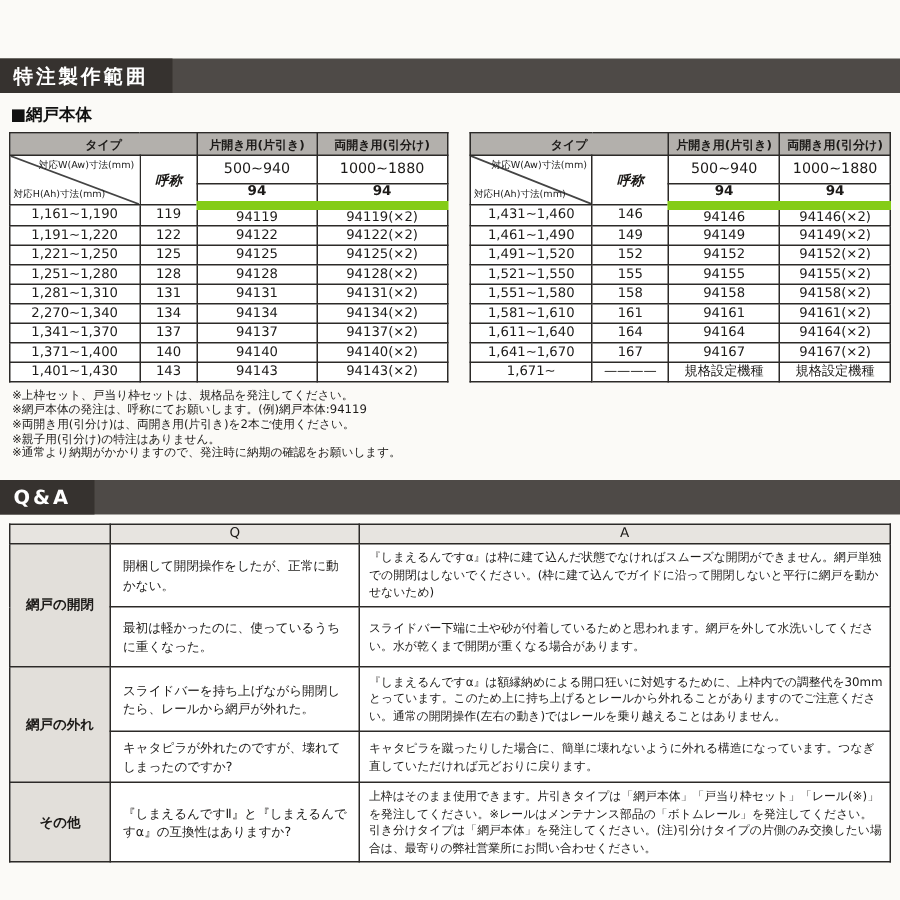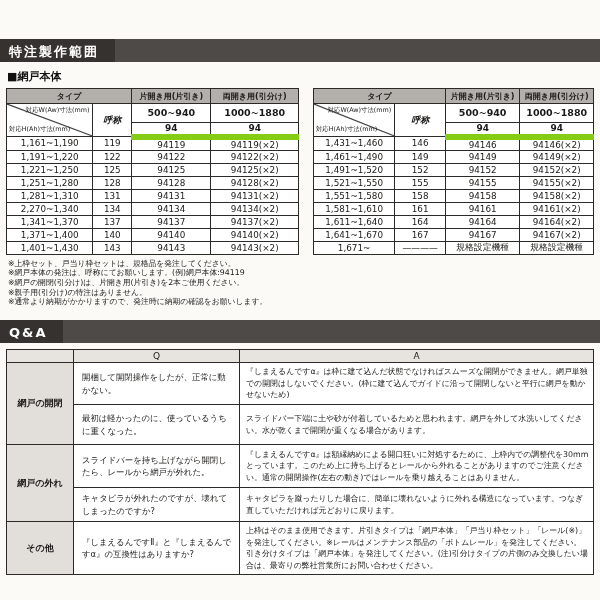--- a/index.html
+++ b/index.html
@@ -48,21 +48,21 @@
     font-size: 8px;
     font-weight: bold;
     text-align: center;
     height: 15px;
     padding: 1px 2px;
   }
   .size-table .meisho {
     font-size: 9px; font-weight: bold; text-align: center; background: #fff; font-style: italic;
   }
   .size-table .rng {
-    font-size: 9.5px; font-weight: bold; text-align: center; height: 18px;
+    font-size: 9.5px; font-weight: normal; text-align: center; height: 18px;
     border-bottom-width: 1px;
   }
   .size-table .c94 {
     font-size: 9px; font-weight: bold; text-align: center; height: 13px;
     border-bottom: 6px solid #84cc16;
   }
   .size-table tbody td {
     font-size: 8.8px; text-align: center; height: 13px; padding: 0 2px;
     white-space: nowrap;
   }
@@ -290,21 +290,21 @@
             <td>規格設定機種</td>
             <td>規格設定機種</td>
           </tr>
         </tbody>
     </table>
   </div>
 
   <div class="notes">
       <div>※上枠セット、戸当り枠セットは、規格品を発注してください。</div>
       <div>※網戸本体の発注は、呼称にてお願いします。(例)網戸本体:94119</div>
-      <div>※網戸の開閉(引分け)は、片開き用(片引き)を2本ご使用ください。</div>
+      <div>※両開き用(引分け)は、両開き用(片引き)を2本ご使用ください。</div>
       <div>※親子用(引分け)の特注はありません。</div>
       <div>※通常より納期がかかりますので、発注時に納期の確認をお願いします。</div>
     </div>
 
   <div class="bar qa-bar">
     <span class="bar-label">Q&amp;A</span>
   </div>
 
   <table class="qa-table">
     <tbody>

